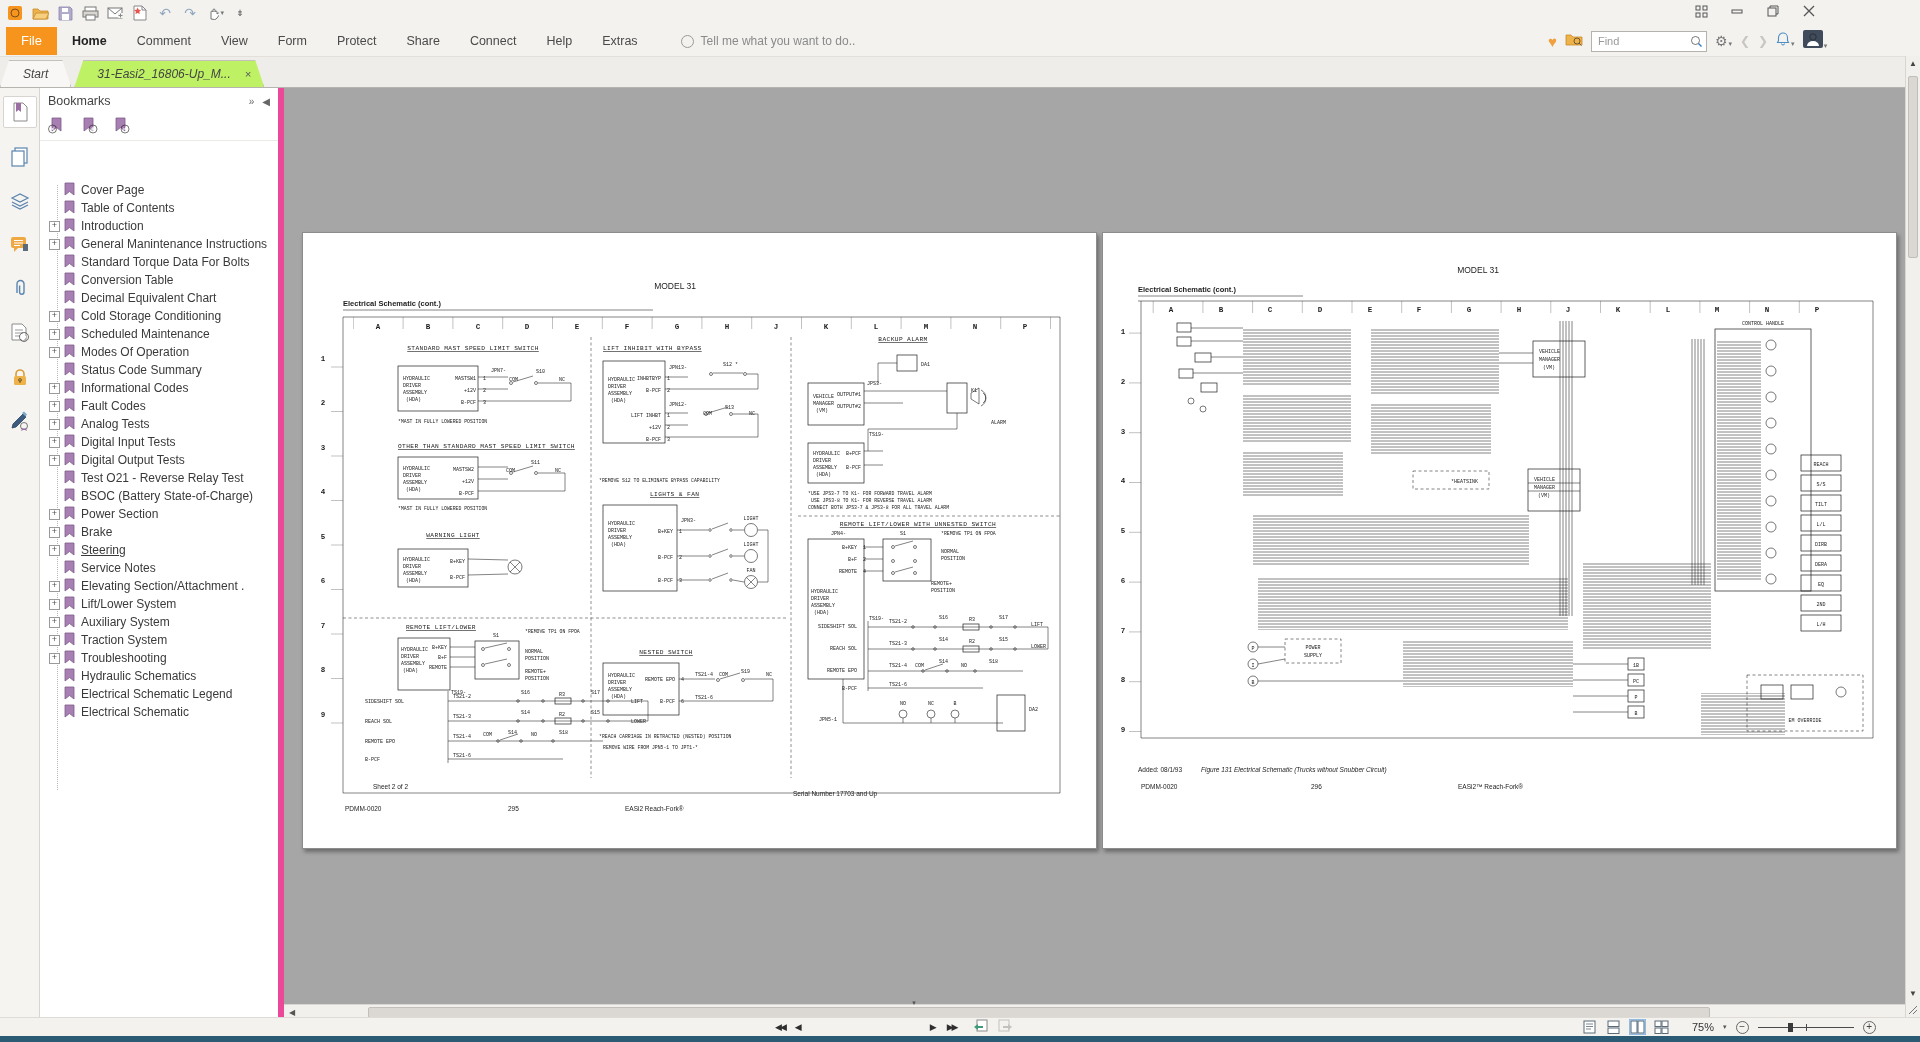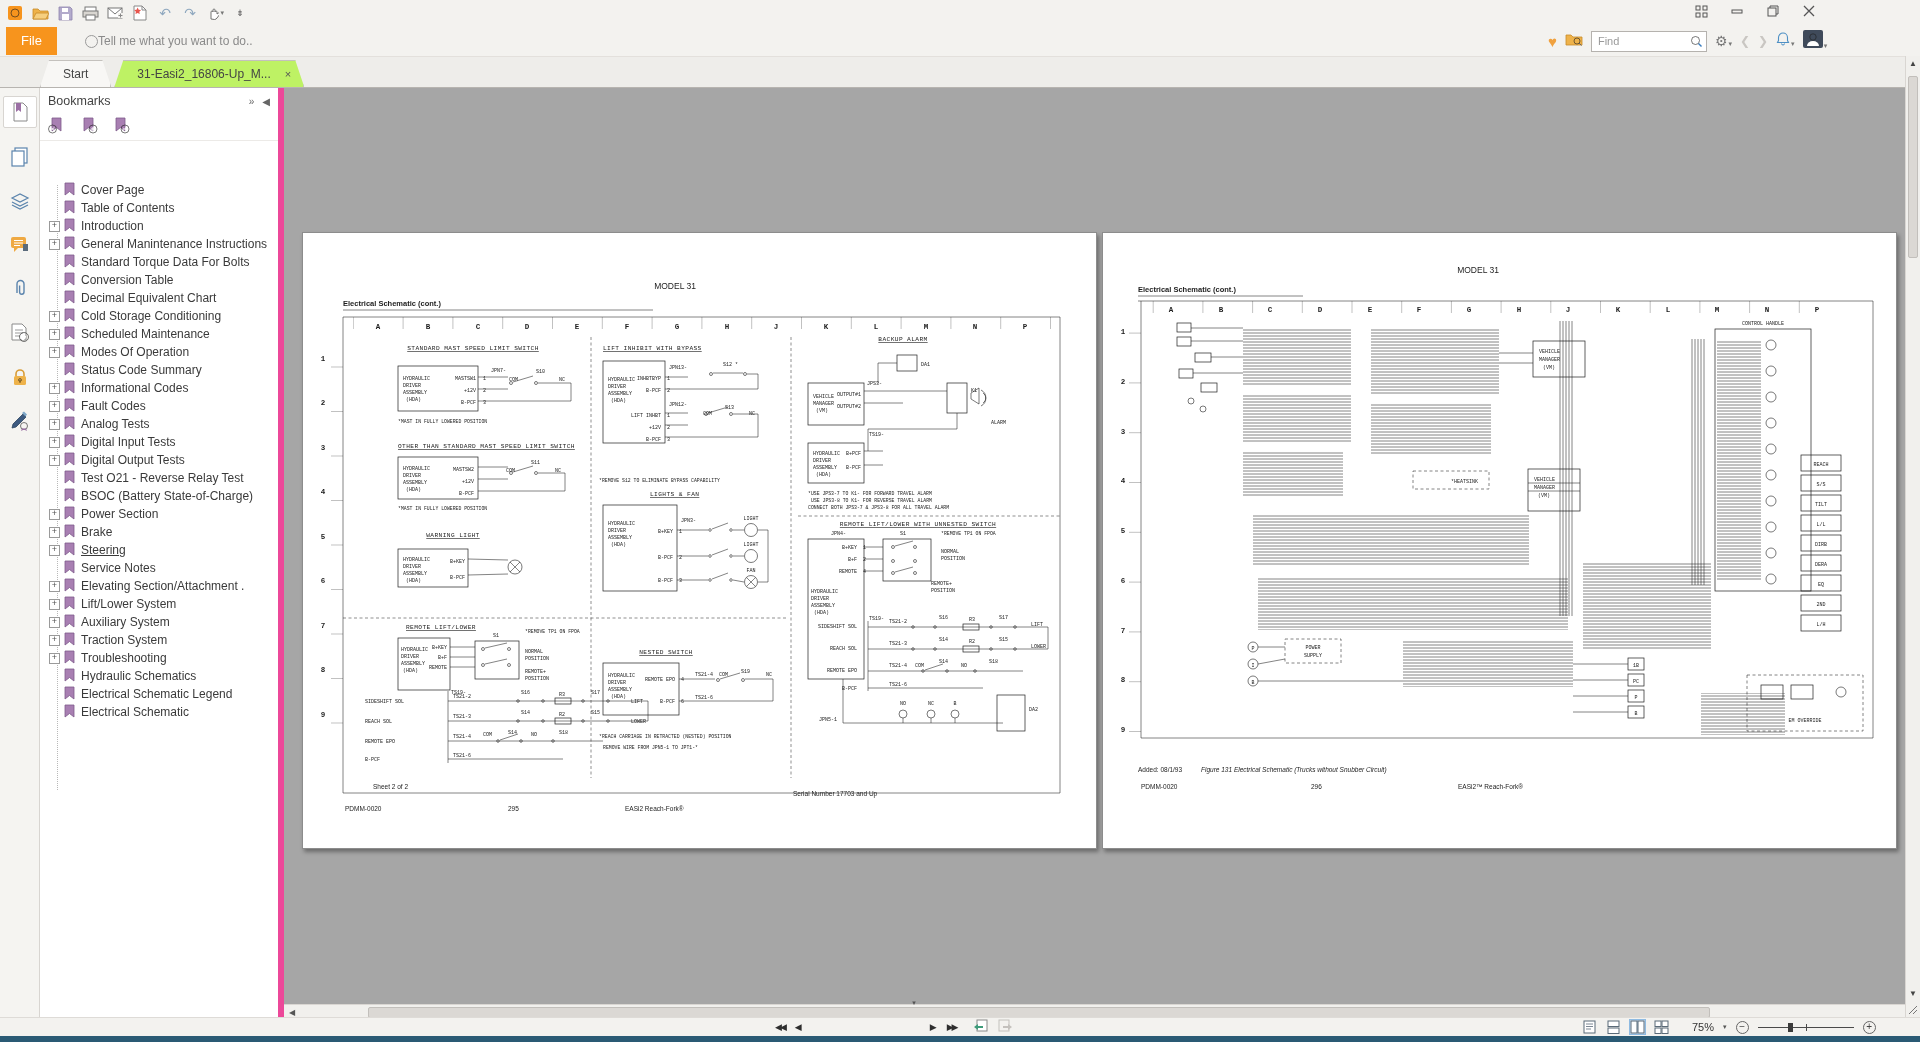--- a/index.html
+++ b/index.html
@@ -12,30 +12,30 @@
   .qglyph{font-size:14px;color:#8fa8bf;line-height:1;}
   .caret{font-size:7px;color:#777;margin-left:1px;}
   .wtitle{position:absolute;left:0;right:0;text-align:center;font-size:12px;color:#333;}
   .wctl{position:absolute;left:1690px;top:2px;display:flex;gap:14px;align-items:center;z-index:2;}
   .wbtn{width:22px;height:18px;display:flex;align-items:center;justify-content:center;color:#555;font-size:11px;}
   
   .ribbon{height:30px;display:flex;align-items:center;position:relative;border-bottom:1px solid #e3e0dc;}
   .filebtn{background:#f7941d;color:#fff;font-size:13px;padding:6px 15px 7px;margin-left:6px;cursor:default;}
   .rtab{font-size:12.5px;color:#4a4a4a;padding:6px 15px;cursor:default;}
   .rtab.active{font-weight:bold;color:#222;}
-  .tellme{display:flex;align-items:center;margin-left:28px;color:#8a8a8a;font-size:12px;}
+  .tellme{display:flex;align-items:center;gap:7px;margin-left:28px;color:#8a8a8a;font-size:12px;}
   .bulb{width:11px;height:11px;border:1.4px solid #9a9a9a;border-radius:50%;}
   .rright{position:absolute;left:1548px;top:0;height:30px;display:flex;align-items:center;gap:8px;}
   .findwrap{position:relative;}
   .findwrap input{width:88px;height:19px;border:1px solid #b5b2ae;font-size:11px;padding:0 20px 0 6px;outline:none;background:#fff;color:#333;font-family:"Liberation Sans",sans-serif;}
   .findwrap input::placeholder{color:#9a9a9a;}
   .findmag{position:absolute;right:4px;top:3px;}
   .navchev{color:#c9c6c2;font-size:12px;}
   
-  .tabbar{height:30px;background:#eeedea;display:flex;align-items:flex-end;padding-left:40px;border-bottom:1px solid #b7b4b0;}
+  .tabbar{height:30px;background:#eeedea;display:flex;align-items:flex-end;border-bottom:1px solid #b7b4b0;font-style:italic;}
   .dtab{height:26px;display:flex;align-items:center;padding:0 22px;font-size:12px;color:#444;
         background:#f8f7f5;border:1px solid #c4c1bd;border-bottom:none;margin-right:3px;
         clip-path:polygon(9px 0,calc(100% - 9px) 0,100% 100%,0 100%);}
   .dtab.active{background:#bef264;padding-right:12px;}
   .dtab .x{margin-left:14px;color:#555;font-size:11px;}
   
   .main{position:relative;height:932px;display:flex;}
   .iconstrip{width:40px;background:#f5f4f1;border-right:1px solid #d8d5d1;display:flex;flex-direction:column;align-items:center;padding-top:8px;gap:14px;box-sizing:border-box;}
   .sicon{width:32px;height:30px;display:flex;align-items:center;justify-content:center;border-radius:2px;}
   .sicon.active{background:#ffffff;border:1px solid #d8d5d1;}
@@ -190,20 +190,40 @@
     <div class="wbtn">
       <svg width="12" height="12">
           <path d="M1 1 L11 11 M11 1 L1 11" stroke="#555" stroke-width="1.3"></path>
         </svg>
     </div>
   </div>
 </div>
 
 <div class="ribbon">
   <div class="filebtn">File</div>
+  <div style="display:flex;">
+
+      <div class="rtab active">Home</div>
+
+      <div class="rtab">Comment</div>
+
+      <div class="rtab">View</div>
+
+      <div class="rtab">Form</div>
+
+      <div class="rtab">Protect</div>
+
+      <div class="rtab">Share</div>
+
+      <div class="rtab">Connect</div>
+
+      <div class="rtab">Help</div>
+
+      <div class="rtab">Extras</div>
+    </div>
   <div class="tellme">
     <span class="bulb"></span>
     <span>Tell me what you want to do..</span>
   </div>
   <div class="rright">
     <span style="color:#f0a13e;font-size:15px;line-height:1;">♥</span>
     <span>
       <svg width="18" height="14">
           <path d="M1 3 h5 l2 2 h9 v8 h-16 z" fill="#eeb24a" stroke="#c68b2a" stroke-width=".8"></path>
           <circle cx="12" cy="9" r="3" fill="#fff" stroke="#666"></circle>

